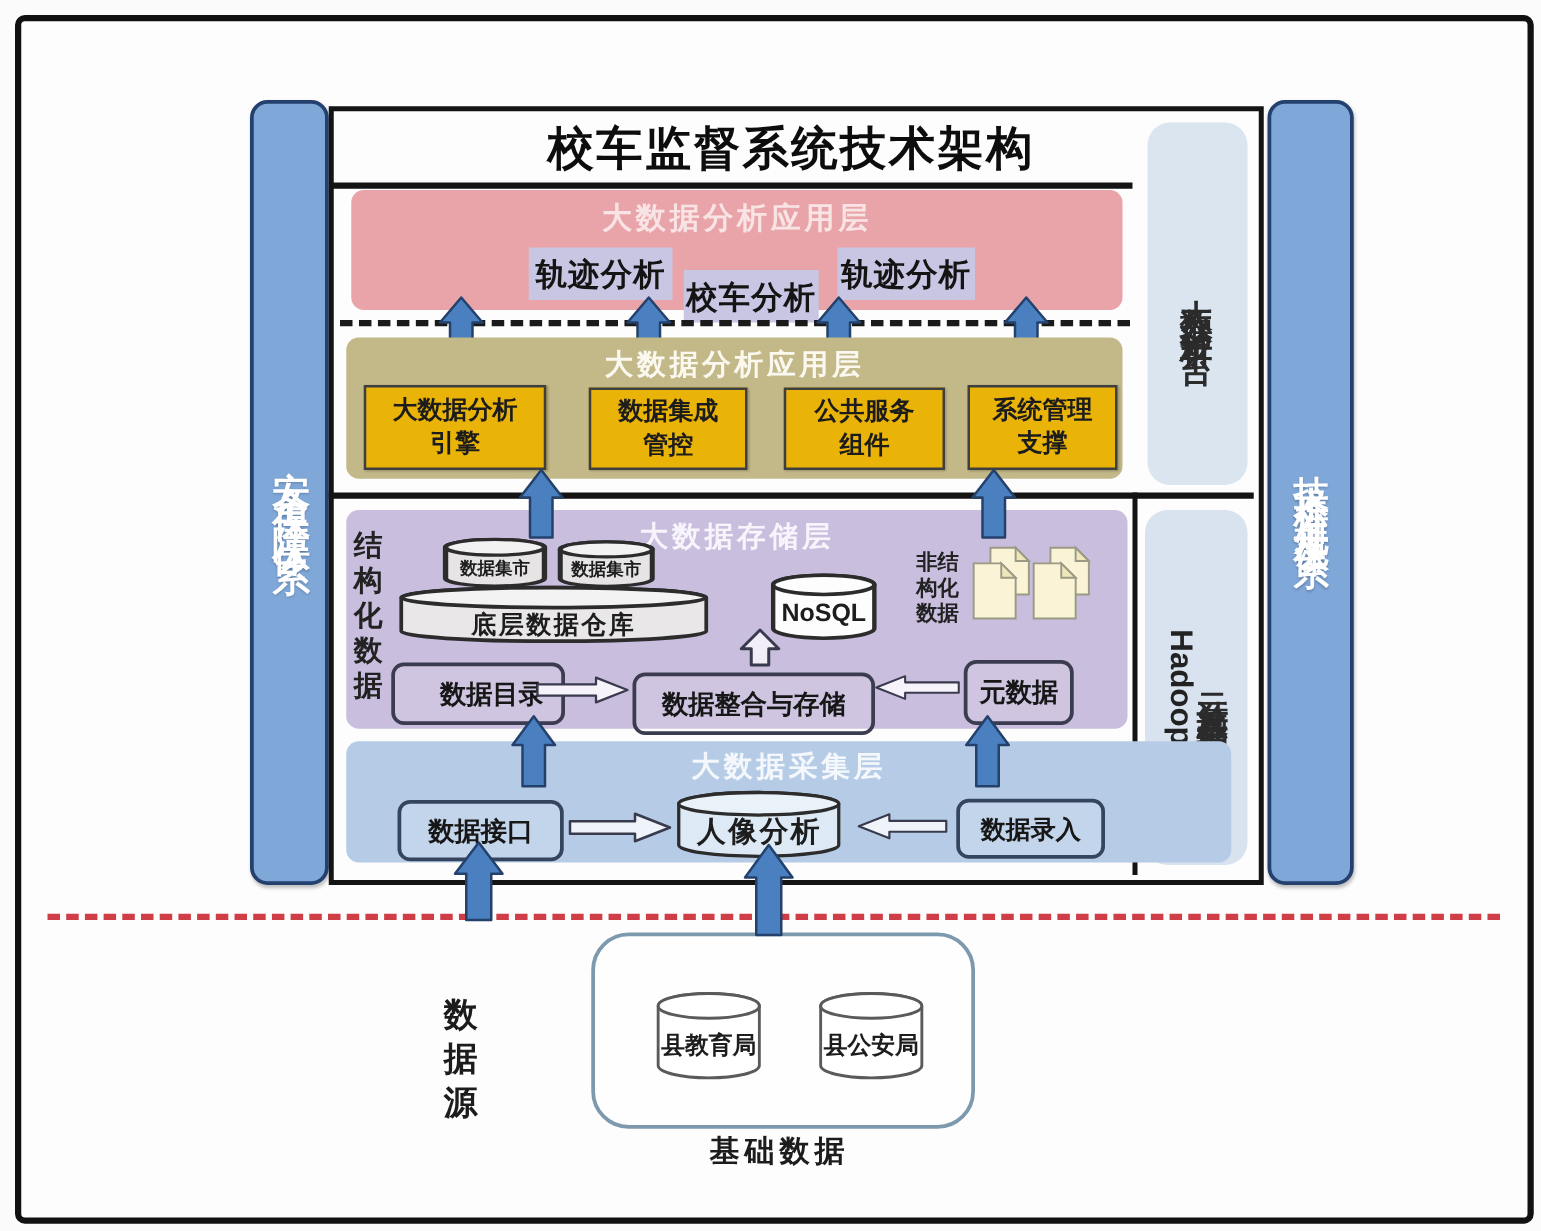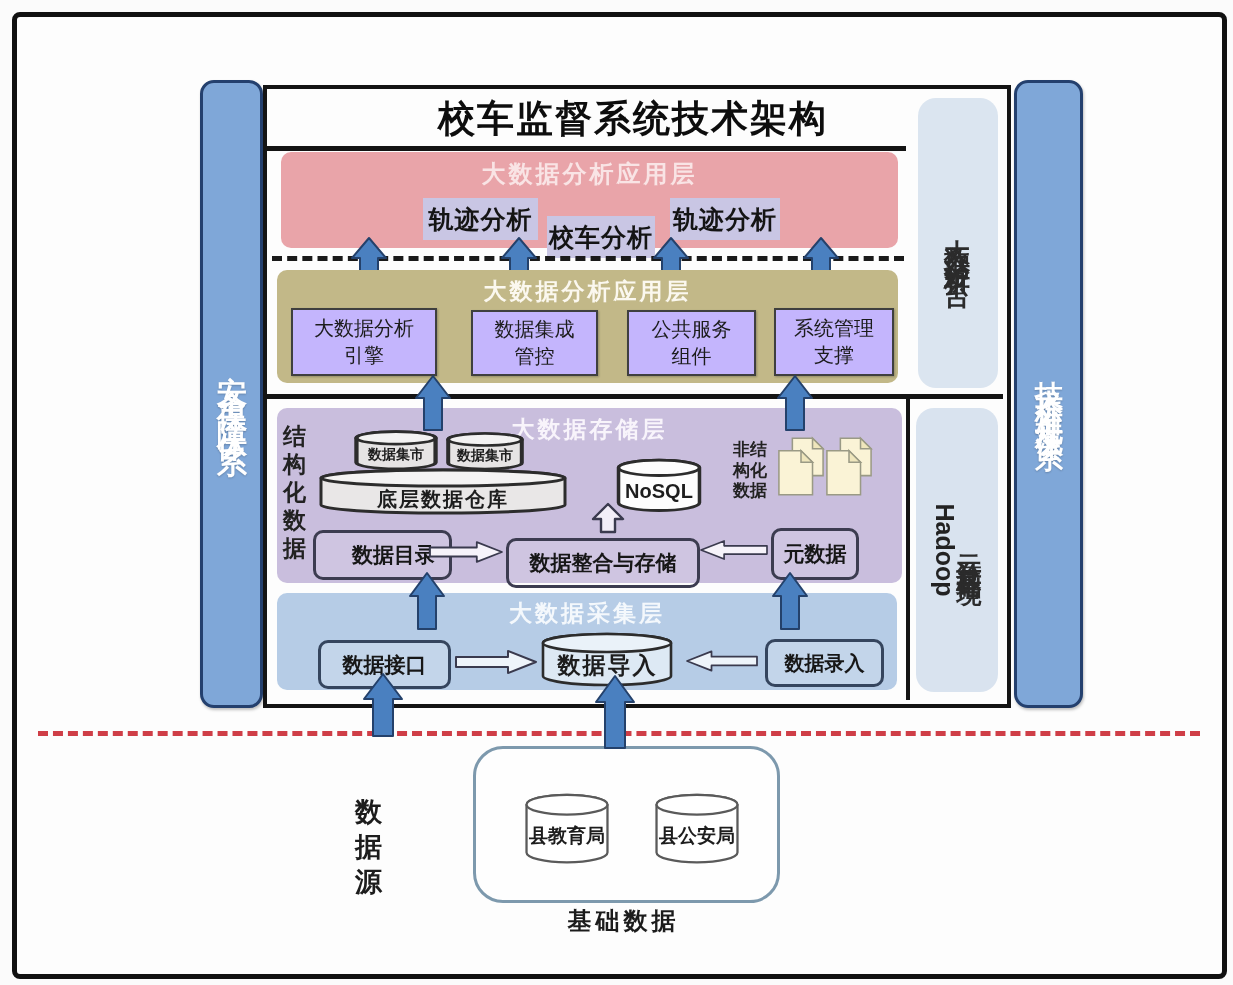--- a/index.html
+++ b/index.html
@@ -38,23 +38,23 @@
   #app-layer{background:#e9a4a9;}
   #app-layer .layer-title{color:#f9e4e5;}
   .app-box{
     background:#c9c6e4;display:flex;align-items:center;justify-content:center;
     font-size:25px;font-weight:bold;color:#141414;letter-spacing:1px;
   }
   
   #proc-layer{background:#c2b888;}
   #proc-layer .layer-title{color:#fbf8ef;}
   .proc-box{
-    background:#c4b5fd;border:2px solid #3f3f3f;
+    background:#eab308;border:2px solid #3f3f3f;
     display:flex;align-items:center;justify-content:center;text-align:center;
-    font-size:20px;font-weight:normal;color:#1c1c1c;white-space:pre-line;line-height:1.35;
+    font-size:20px;font-weight:bold;color:#1c1c1c;white-space:pre-line;line-height:1.35;
     box-shadow:1px 1px 2px rgba(0,0,0,.25);
   }
   
   #stor-layer{background:#c9bedd;}
   #stor-layer .layer-title{color:#f8f4fb;}
   .outline-box{
     border:3px solid #3c3c50;border-radius:10px;background:rgba(255,255,255,.12);
     display:flex;align-items:center;justify-content:center;
     font-size:21px;font-weight:bold;color:#171717;
   }
@@ -221,32 +221,32 @@
     <div class="abs outline-box" style="left:494px;top:120px;width:82px;height:46px;">元数据</div>
   </div>
 
   <svg class="arrow-svg" style="left:410px;top:573px;width:34px;height:56px;z-index:3;" viewBox="0 0 34 56">
       <polygon points="17,0 34,23 26,23 26,56 8,56 8,23 0,23" fill="#4a80c0" stroke="#24416b" stroke-width="2" stroke-linejoin="round"></polygon>
     </svg>
   <svg class="arrow-svg" style="left:773px;top:573px;width:34px;height:56px;z-index:3;" viewBox="0 0 34 56">
       <polygon points="17,0 34,23 26,23 26,56 8,56 8,23 0,23" fill="#4a80c0" stroke="#24416b" stroke-width="2" stroke-linejoin="round"></polygon>
     </svg>
 
-  <div class="abs layer" id="coll-layer" style="left:277px;top:593px;width:620px;height:97px;">
+  <div class="abs layer" id="coll-layer" style="left:277px;top:593px;width:708px;height:97px;">
     <div class="layer-title" style="top:5px;">大数据采集层</div>
     <div class="abs outline-box" style="left:41px;top:47px;width:127px;height:43px;border-color:#35455e;background:rgba(255,255,255,.18);">数据接口</div>
     <svg class="arrow-svg" style="left:179px;top:58px;width:80px;height:22px;" viewBox="0 0 80 22">
         <polygon points="0,6 52,6 52,0 80,11 52,22 52,16 0,16" fill="#eef4fa" stroke="#3a3a4e" stroke-width="2" stroke-linejoin="round"></polygon>
       </svg>
     <div class="cyl" style="left:263px;top:39px;width:135px;height:56px;">
       <svg viewBox="0 0 135 56" preserveAspectRatio="none">
           <path d="M3,11 A64,9 0 0 1 131,11 V44 A64,9 0 0 1 3,44 Z" fill="#dde9f4" stroke="#2c2c2c" stroke-width="2.6"></path>
           <ellipse cx="67" cy="11" rx="64" ry="9" fill="#eaf2f9" stroke="#2c2c2c" stroke-width="2.6"></ellipse>
         </svg>
-      <div class="cyl-label" style="top:18px;font-size:23px;letter-spacing:2px;">数据导入</div>
+      <div class="cyl-label" style="top:18px;font-size:23px;letter-spacing:2px;">人像分析</div>
     </div>
     <svg class="arrow-svg" style="left:410px;top:57px;width:70px;height:22px;" viewBox="0 0 80 22">
         <polygon points="80,6 28,6 28,0 0,11 28,22 28,16 80,16" fill="#eef4fa" stroke="#3a3a4e" stroke-width="2" stroke-linejoin="round"></polygon>
       </svg>
     <div class="abs outline-box" style="left:488px;top:46px;width:113px;height:42px;border-color:#35455e;background:rgba(255,255,255,.18);font-size:20px;">数据录入</div>
   </div>
 
   <svg class="arrow-svg" style="left:364px;top:674px;width:38px;height:62px;z-index:4;" viewBox="0 0 38 62">
       <polygon points="19,0 38,25 29,25 29,62 9,62 9,25 0,25" fill="#4a80c0" stroke="#24416b" stroke-width="2" stroke-linejoin="round"></polygon>
     </svg>

